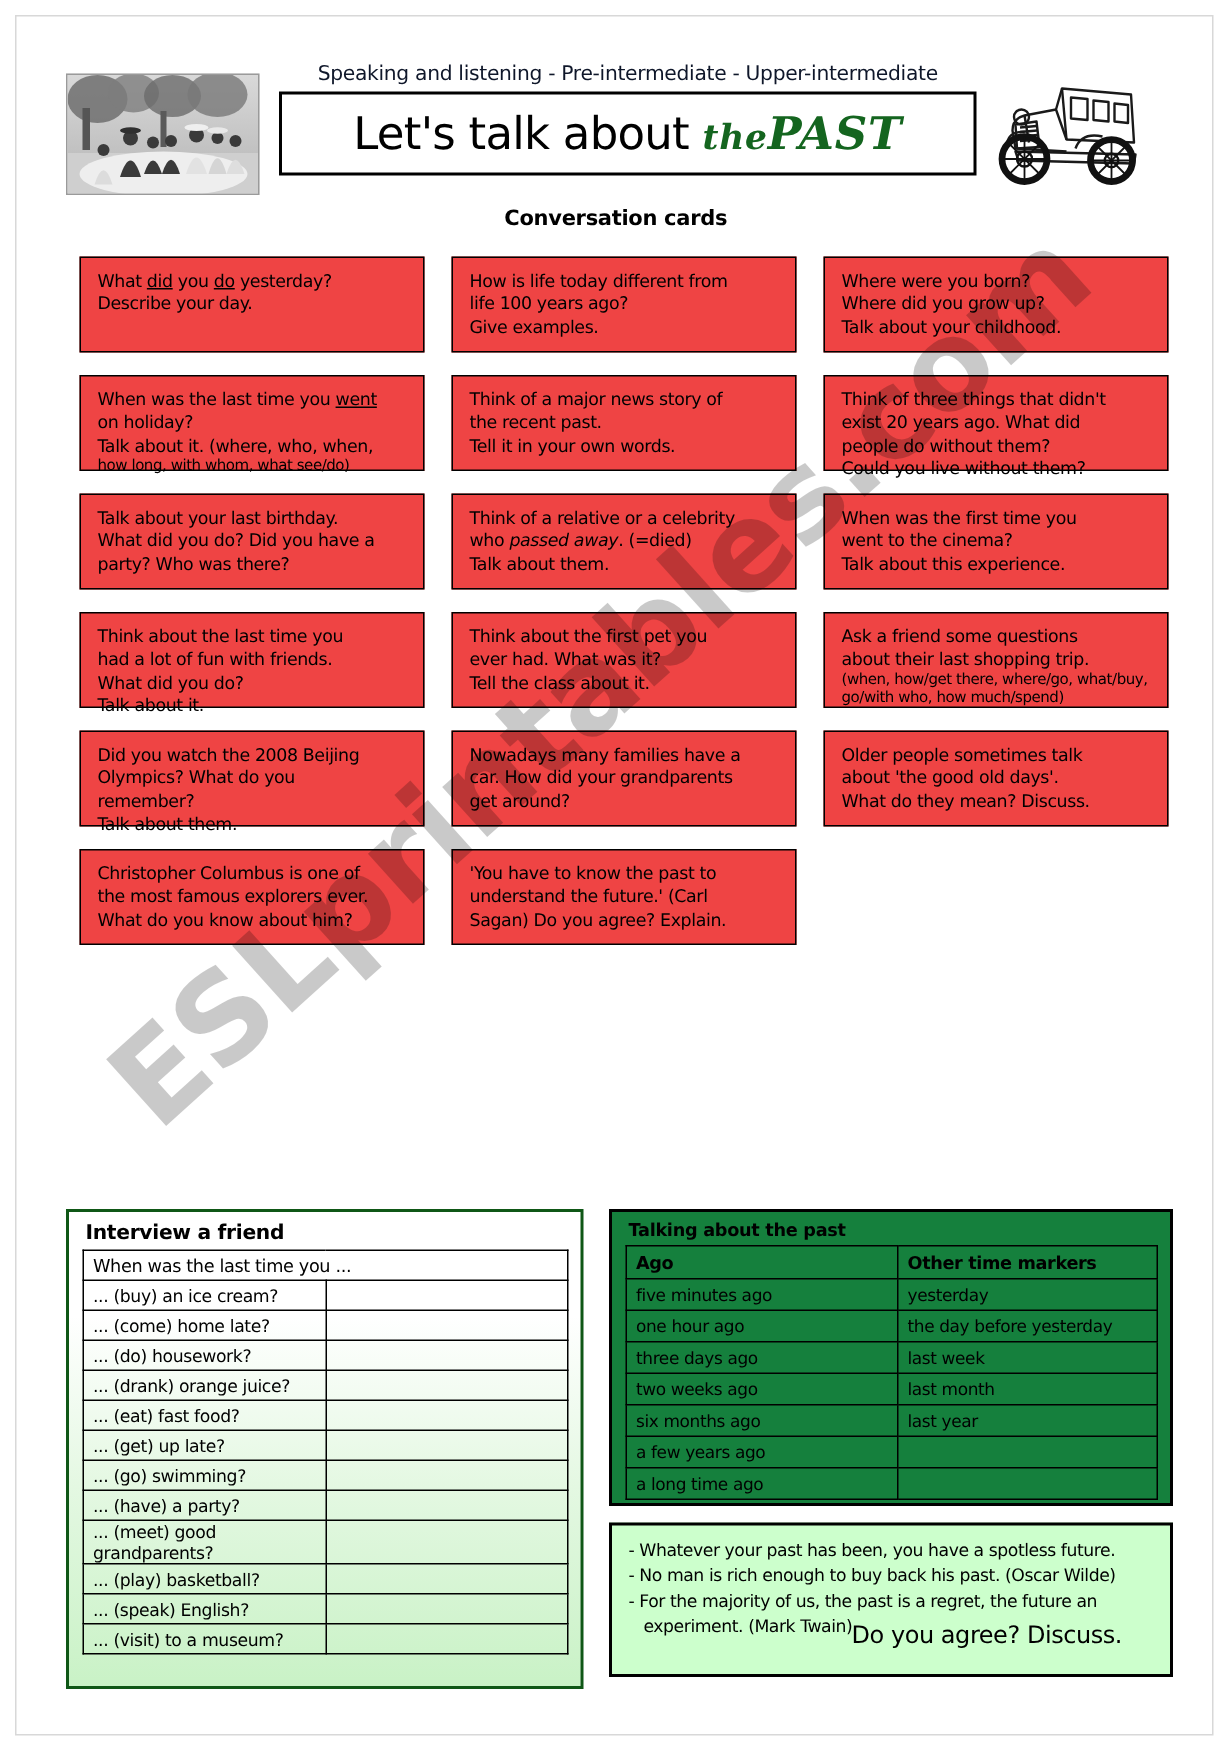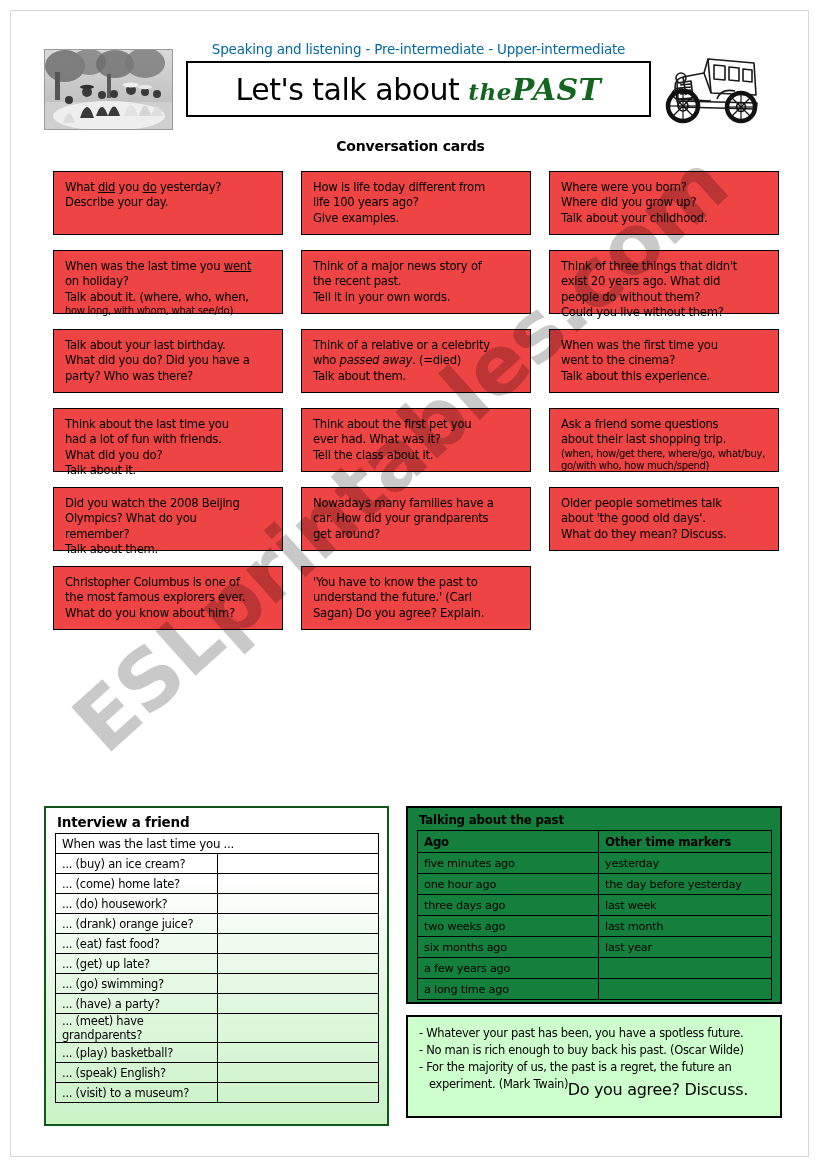--- a/index.html
+++ b/index.html
@@ -72,21 +72,21 @@
     position: absolute;
     left: 175px;
     top: 30px;
     width: 465px;
   }
   #subtitle-line {
     text-align: center;
     font-family: "DejaVu Sans", sans-serif;
     font-size: 13.5px;
     letter-spacing: -0.2px;
-    color: #0369a1;
+    color: #0f172a;
     margin-bottom: 4px;
   }
   #title-box {
     border: 2px solid #000;
     height: 52px;
     display: flex;
     align-items: center;
     justify-content: center;
     background: #fff;
   }
@@ -528,21 +528,21 @@
             </tr>
             <tr>
               <td>... (go) swimming?</td>
               <td class="answer"></td>
             </tr>
             <tr>
               <td>... (have) a party?</td>
               <td class="answer"></td>
             </tr>
             <tr>
-              <td>... (meet) have grandparents?</td>
+              <td>... (meet) good grandparents?</td>
               <td class="answer"></td>
             </tr>
             <tr>
               <td>... (play) basketball?</td>
               <td class="answer"></td>
             </tr>
             <tr>
               <td>... (speak) English?</td>
               <td class="answer"></td>
             </tr>

